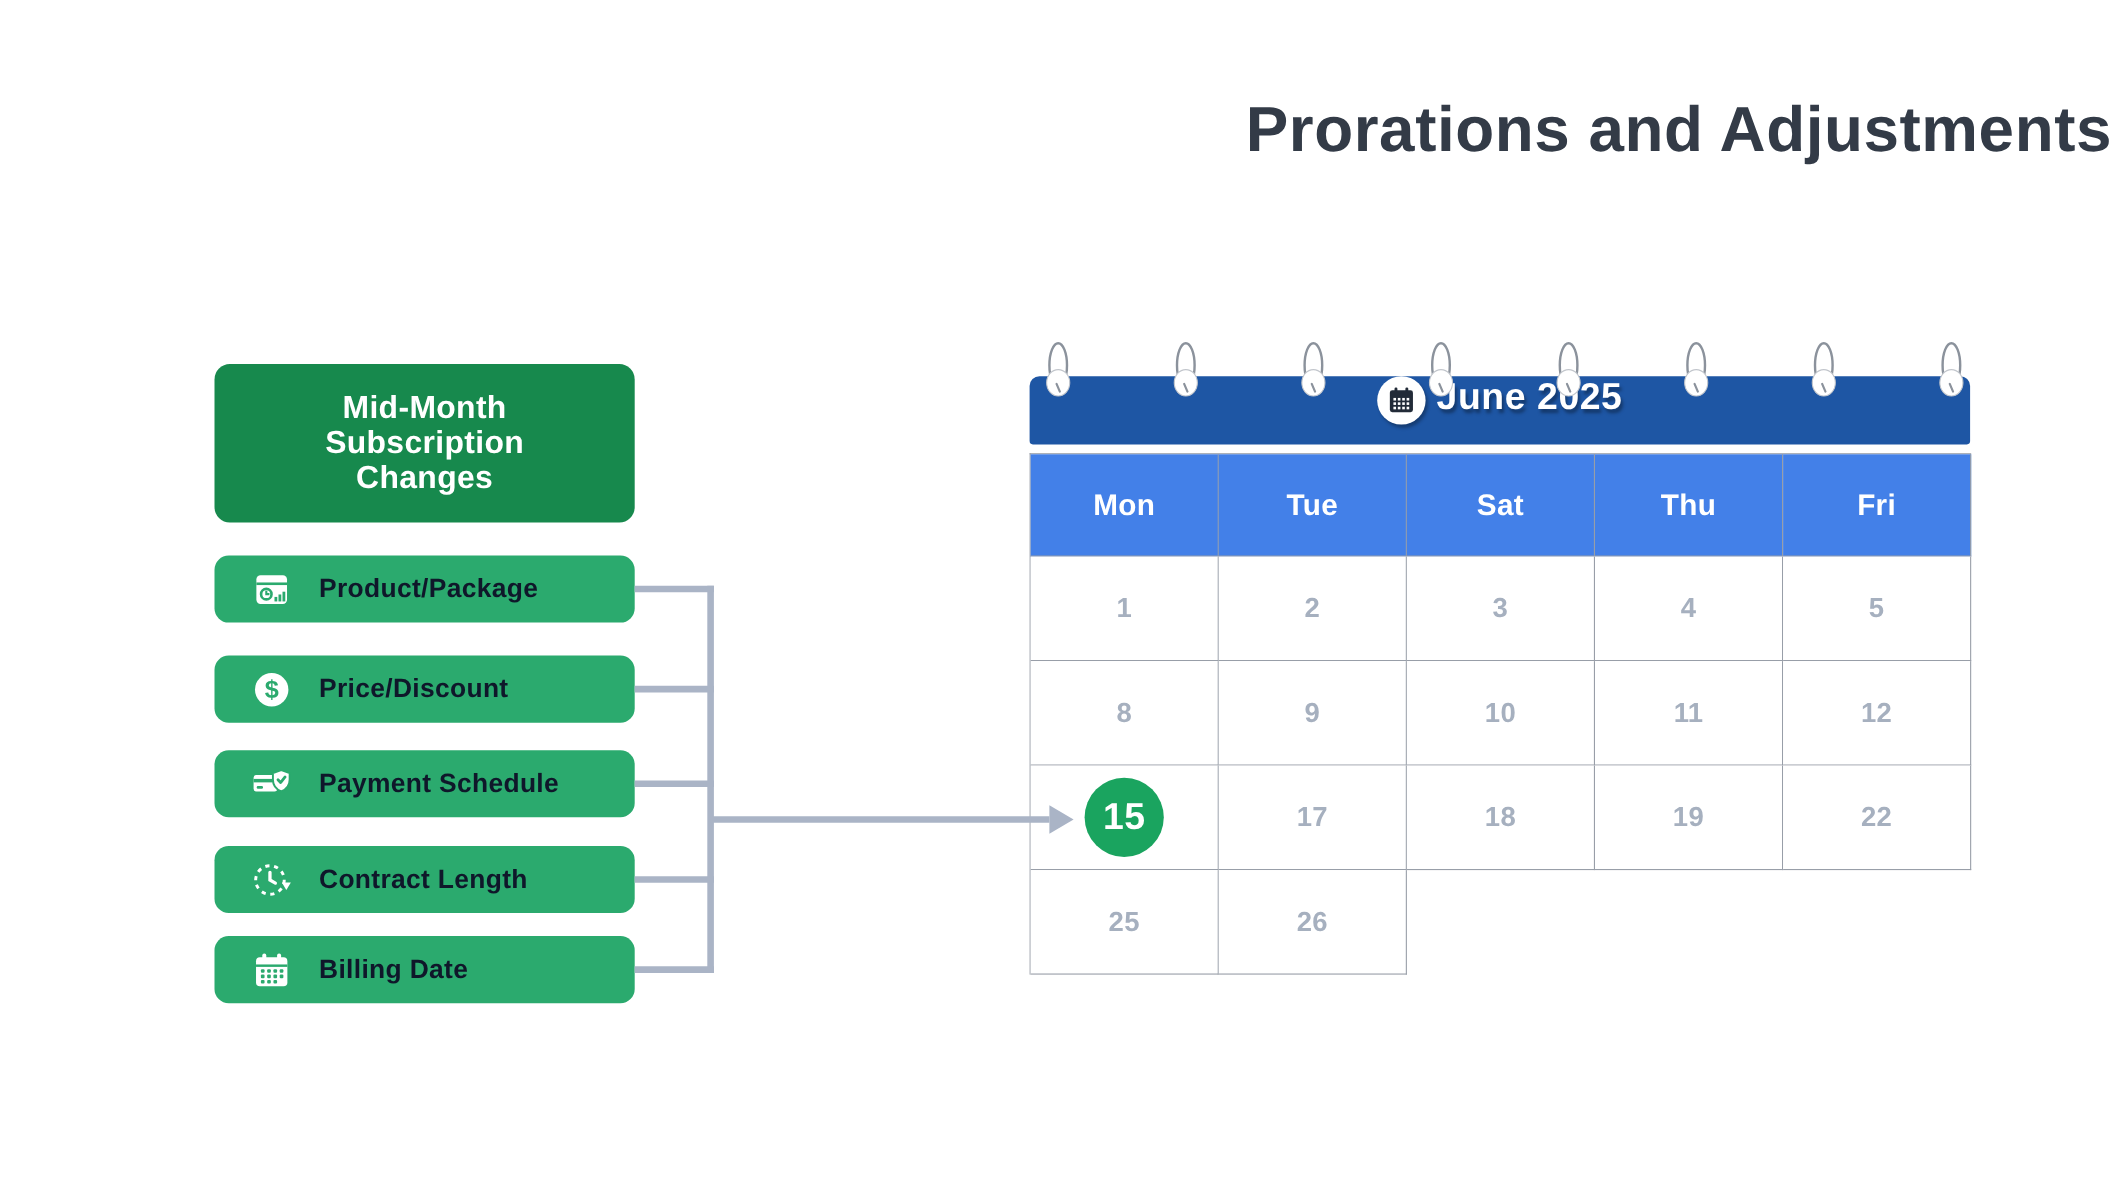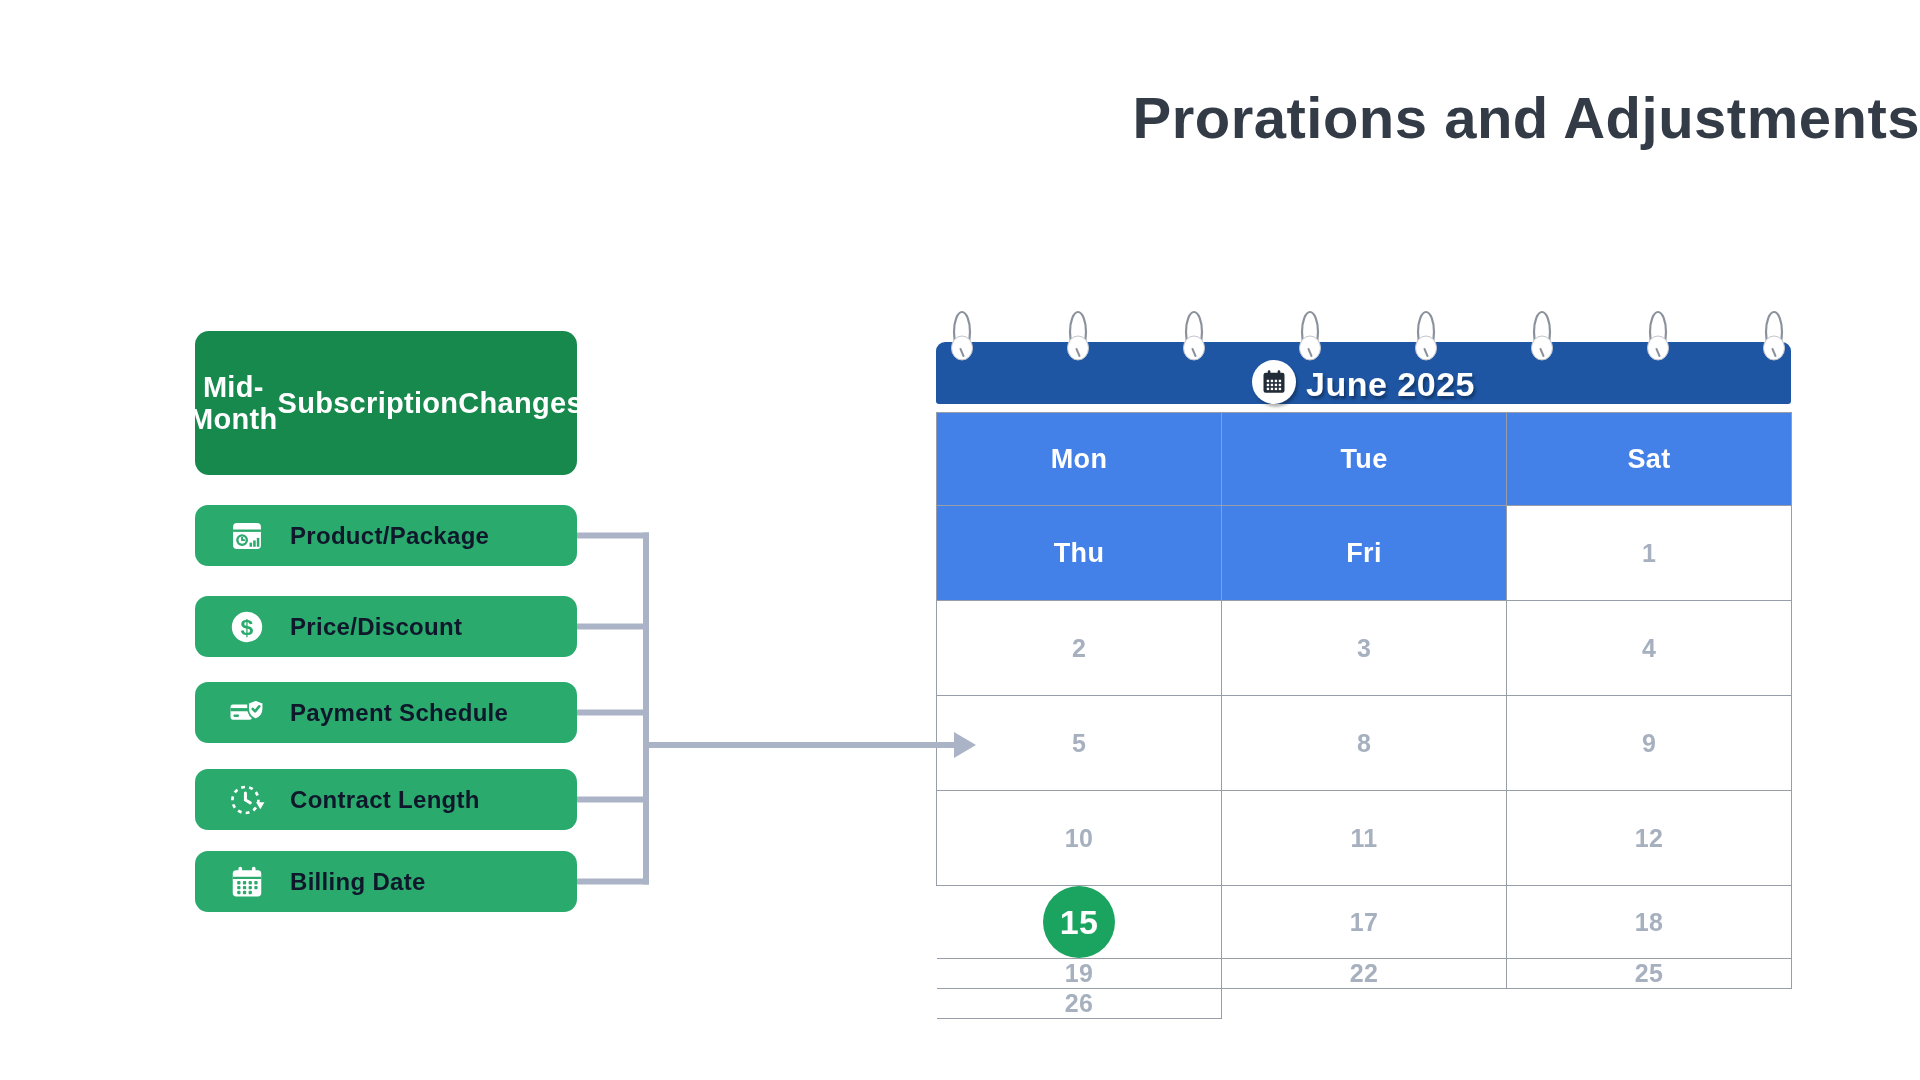--- a/index.html
+++ b/index.html
@@ -10,57 +10,57 @@
   
   .title {
     position:absolute; left:0; right:0; top:84px; margin:0;
     text-align:right; font-size:58px; font-weight:800; color:#333b47; letter-spacing:.5px;
   }
   
   .panel { position:absolute; left:0; top:0; z-index:2; }
   .panel-header {
     position:absolute; left:195px; top:331px; width:382px; height:144px;
     background:#17894d; border-radius:14px; color:#fff;
-    display:flex; flex-direction:row; align-items:center; justify-content:center;
+    display:flex; flex-direction:column; align-items:center; justify-content:center;
     font-size:29px; font-weight:800; line-height:32px; letter-spacing:.3px; text-align:center;
   }
   .item {
     position:absolute; left:195px; width:382px; height:61px;
     background:#2baa6e; border-radius:13px; color:#0f172a;
     display:flex; align-items:center;
   }
   .item-icon { width:38px; height:38px; margin-left:33px; flex:0 0 auto; display:block; }
   .item-icon svg { display:block; width:38px; height:38px; }
   .item-label { margin-left:24px; font-size:24px; font-weight:700; letter-spacing:.3px; white-space:nowrap; }
   
   .connectors {
     position:absolute; left:0; top:0; width:1920px; height:1080px;
     z-index:5; pointer-events:none;
   }
   
   .calendar { position:absolute; left:936px; top:342px; width:855px; height:543px; z-index:1; }
   .cal-header {
     position:absolute; left:0; top:0; width:855px; height:62px;
     background:#1e56a4; border-radius:9px 9px 3px 3px;
-    display:flex; align-items:flex-end; justify-content:center;
+    display:flex; align-items:flex-start; justify-content:center;
   }
   .cal-title-badge {
     width:44px; height:44px; border-radius:50%; background:#fff; flex:0 0 auto;
     display:flex; align-items:center; justify-content:center;
     box-shadow:2px 3px 3px rgba(0,0,0,.3);
   }
   .cal-title-badge svg { width:30px; height:30px; display:block; }
   .cal-title {
     margin-left:10px; color:#fff; font-size:34px; font-weight:800; letter-spacing:.5px;
     text-shadow:2px 3px 3px rgba(0,0,0,.35); white-space:nowrap;
   }
   .rings { position:absolute; left:0; top:-32px; width:855px; height:64px; pointer-events:none; }
   .cal-grid {
     position:absolute; left:0; top:70px; width:855px; height:473px;
-    display:grid; grid-template-columns:repeat(3,1fr); grid-template-rows:93px repeat(4,95px);
+    display:grid; grid-template-columns:repeat(5,1fr); grid-template-rows:93px repeat(4,95px);
     border-top:1px solid #989ea8; border-left:1px solid #989ea8; background:#fff;
   }
   .cell {
     border-right:1px solid #989ea8; border-bottom:1px solid #989ea8;
     display:flex; align-items:center; justify-content:center; box-sizing:border-box;
   }
   .wd { background:#4380e8; color:#fff; font-size:27px; font-weight:700; letter-spacing:.3px; }
   .day { background:#fff; }
   .daynum { font-size:25px; font-weight:600; color:#a6b0bf; letter-spacing:.3px; }
   .day-highlight {

